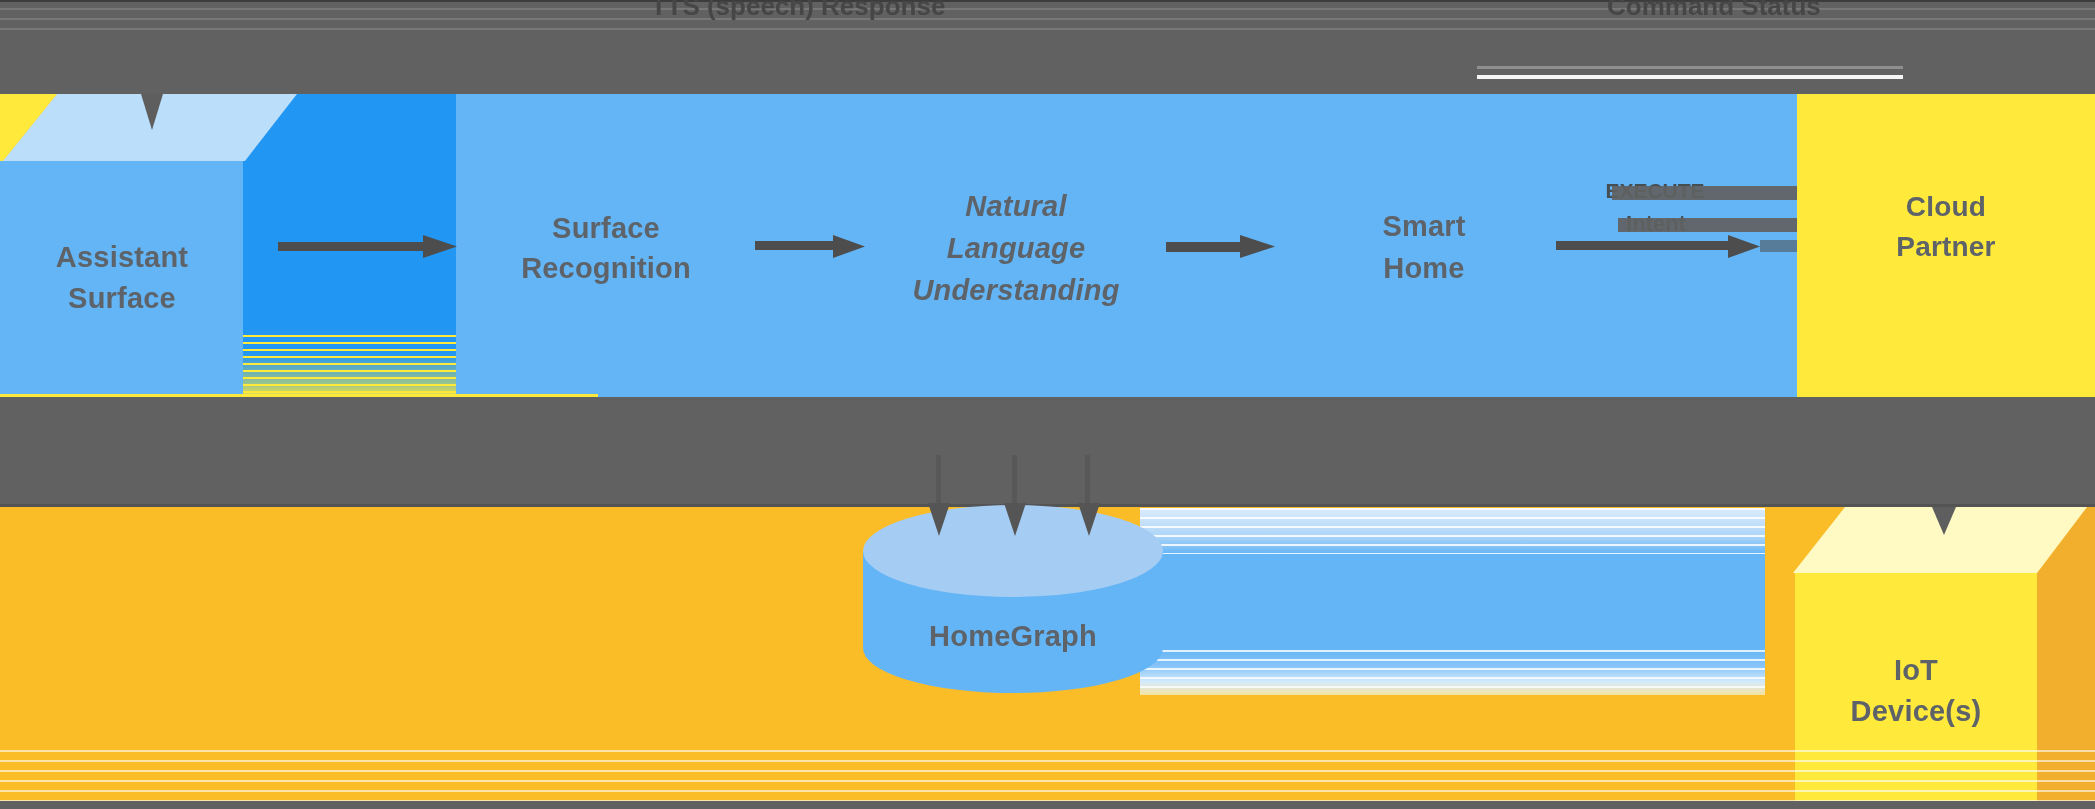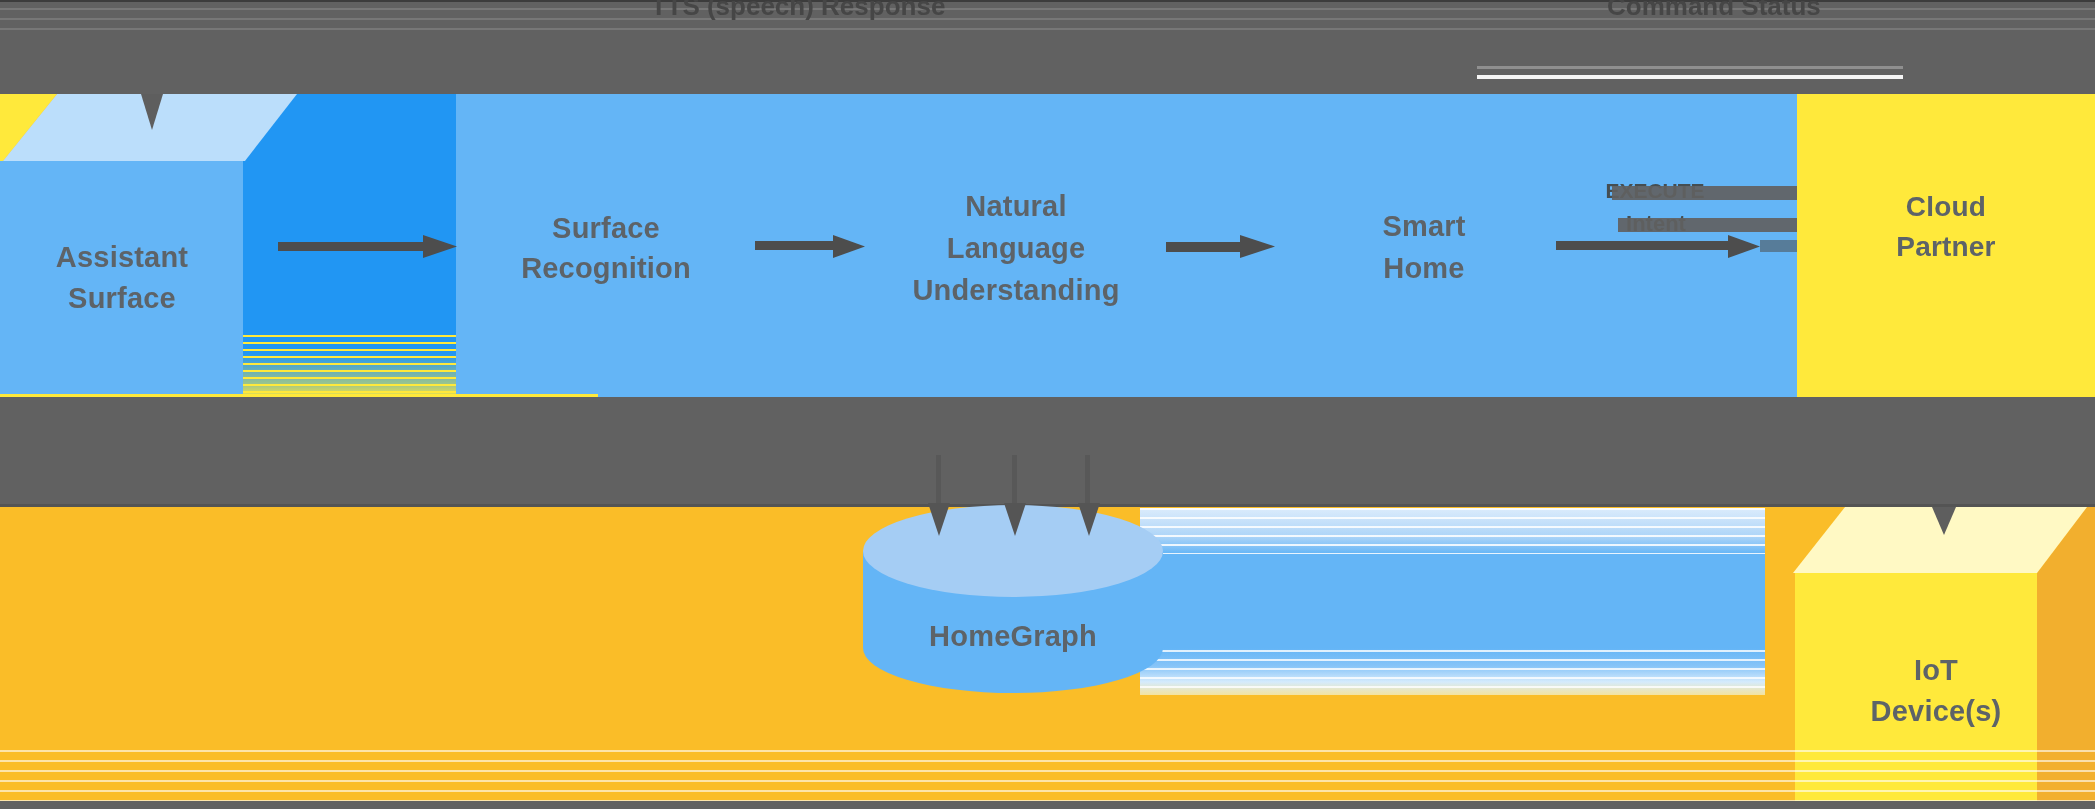--- a/index.html
+++ b/index.html
@@ -98,21 +98,21 @@
   </div>
 
   <div id="big-box" class="abs"></div>
   <div id="partner-box" class="abs"></div>
   <div id="yellow-underline" class="abs"></div>
 
   <div class="lbl" style="left:456px;top:208px;width:300px;line-height:40px;">
     <div style="line-height:40px;">Surface</div>
     <div style="line-height:40px;">Recognition</div>
   </div>
-  <div class="lbl" style="left:866px;top:185px;width:300px;">
+  <div class="lbl" style="left:866px;top:185px;width:300px;font-style:italic;">
     <div style="line-height:42px;">Natural</div>
     <div style="line-height:42px;">Language</div>
     <div style="line-height:42px;">Understanding</div>
   </div>
   <div class="lbl" style="left:1274px;top:205px;width:300px;">
     <div style="line-height:42px;">Smart</div>
     <div style="line-height:42px;">Home</div>
   </div>
   <div class="lbl" style="left:1797px;top:187px;width:298px;font-size:28px;">
     <div style="line-height:40px;">Cloud</div>
@@ -155,21 +155,21 @@
   </div>
 
   <div class="abs dhead" style="left:928px;top:503px;width:22px;height:33px;"></div>
   <div class="abs dhead" style="left:1004px;top:503px;width:22px;height:33px;"></div>
   <div class="abs dhead" style="left:1078px;top:503px;width:22px;height:33px;"></div>
 
   <div id="cube-b-side" class="abs"></div>
   <div id="cube-b-top" class="abs"></div>
   <div id="notch-b" class="abs notch"></div>
   <div id="cube-b-front" class="abs"></div>
-  <div class="lbl" style="left:1795px;top:650px;width:242px;padding-left:20px;">
+  <div class="lbl" style="left:1795px;top:650px;width:242px;">
     <div>IoT</div>
     <div>Device(s)</div>
   </div>
 
   <div id="pinstripes" class="abs"></div>
   <div id="bottom-strip" class="abs"></div>
 
 </div>
 
 </body></html>

